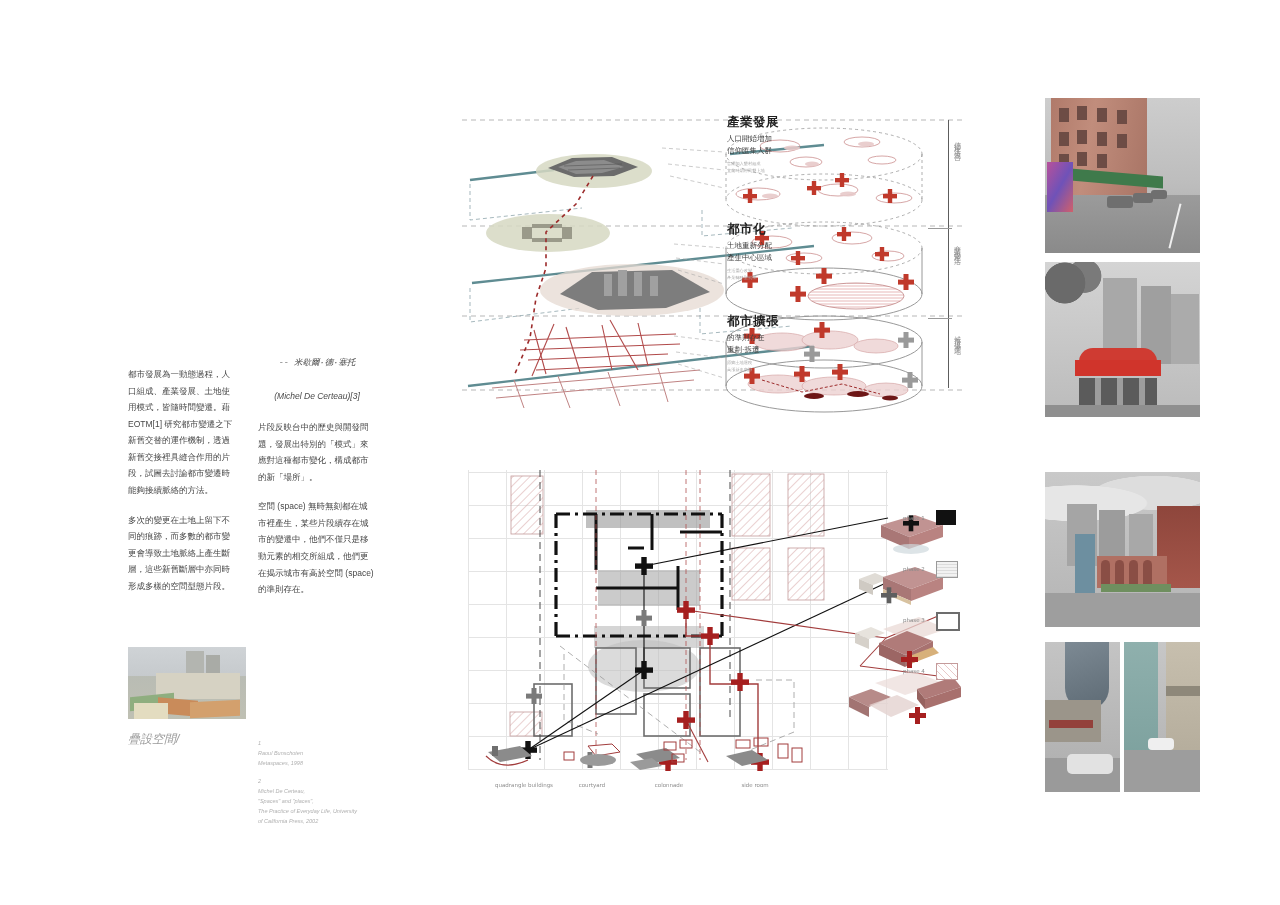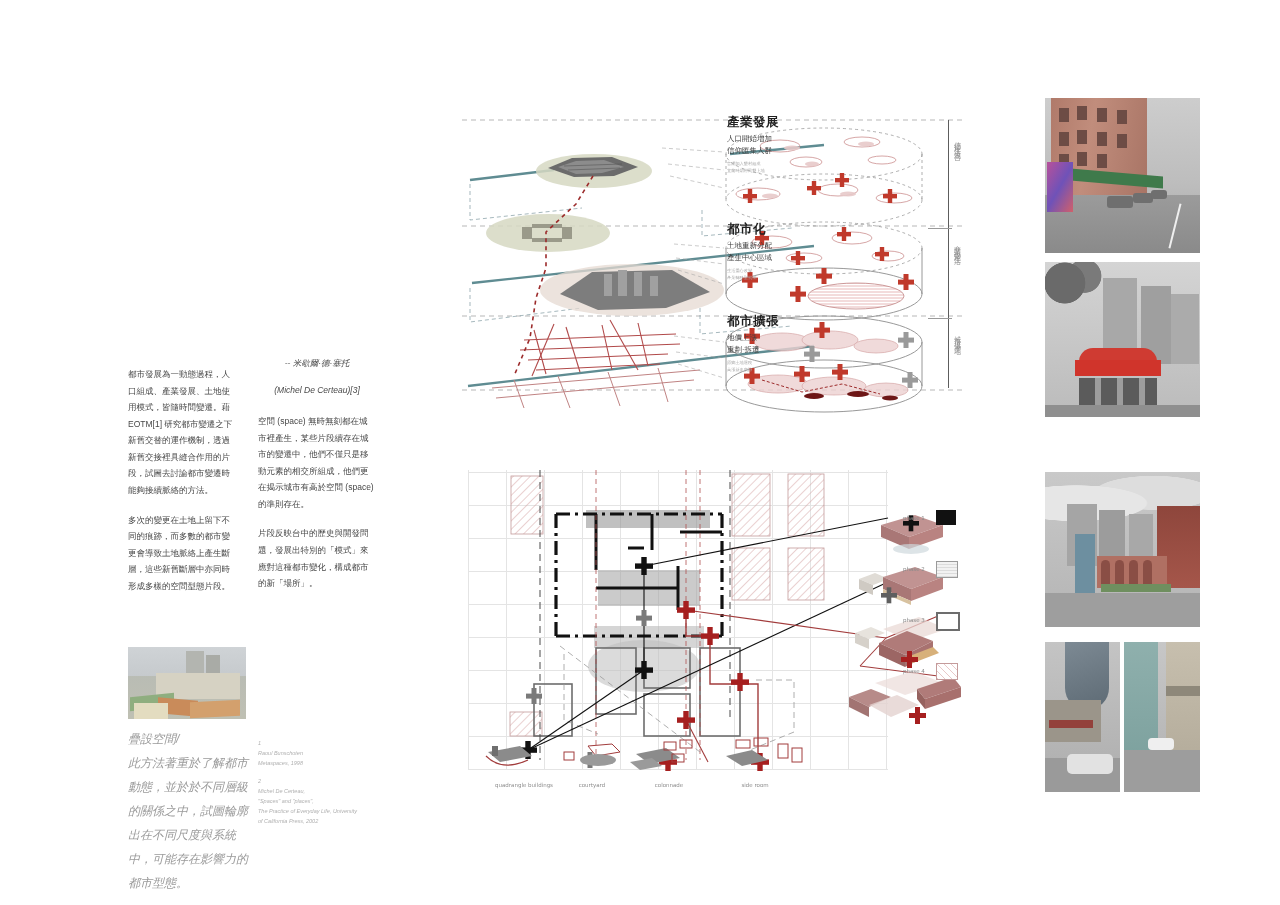--- a/index.html
+++ b/index.html
@@ -166,40 +166,39 @@
 
 <div class="board">
 
 
   <div class="col-text" id="text-col-1">
     <p class="para">都市發展為一動態過程，人口組成、產業發展、土地使用模式，皆隨時間變遷。藉 EOTM[1] 研究都市變遷之下新舊交替的運作機制，透過新舊交接裡具縫合作用的片段，試圖去討論都市變遷時能夠接續脈絡的方法。</p>
     <p class="para">多次的變更在土地上留下不同的痕跡，而多數的都市變更會導致土地脈絡上產生斷層，這些新舊斷層中亦同時形成多樣的空間型態片段。</p>
   </div>
 
   <div class="col-text" id="text-col-2">
-    <p class="quote" style="margin:-11px 0 10px 0;">-- 米歇爾·德·塞托</p>
+    <p class="quote" style="margin:-11px 0 16px 0;font-family:Liberation Mono, monospace;">-- 米歇爾·德·塞托</p>
     <p class="quote" style="margin:0 0 14px 0;">(Michel De Certeau)[3]</p>
+    <p class="para">片段反映台中的歷史與開發問題，發展出特別的「模式」來應對這種都市變化，構成都市的新「場所」。</p>
     <p class="para">空間 (space) 無時無刻都在城市裡產生，某些片段續存在城市的變遷中，他們不僅只是移動元素的相交所組成，他們更在揭示城市有高於空間 (space) 的準則存在。</p>
-    <p class="para">片段反映台中的歷史與開發問題，發展出特別的「模式」來應對這種都市變化，構成都市的新「場所」。</p>
   </div>
 
   <div class="photo" id="photo-small">
     <div class="s1"></div>
     <div class="tower"></div>
     <div class="tower2"></div>
     <div class="row"></div>
     <div class="roofA"></div>
     <div class="roofB"></div>
     <div class="roofC"></div>
     <div class="wallA"></div>
   </div>
 
   <div class="abs" id="caption-method">
     <div>疊設空間/</div>
-    <div>此方法著重於了解都市動態，並於於不同層級的關係之中，試圖輪廓出在不同尺度與系統中，可能存在影響力的都市型態。</div>
   </div>
 
   <div class="abs" id="footnotes">
     <div class="fn">
       <div>1</div>
       <div>Raoul Bunschoten</div>
       <div>Metaspaces, 1998</div>
     </div>
     <div class="fn">
       <div>2</div>
@@ -474,21 +473,21 @@
       </div>
       <div class="stage-micro">
         <div>生活重心改變</div>
         <div>產業轉移型態成</div>
       </div>
     </div>
 
     <div class="stage-head" style="left:265px;top:205px;">
       <div class="stage-title">都市擴張</div>
       <div class="stage-sub">
-        <div>地價上漲</div>
+        <div>的準則存在</div>
         <div>重劃·拆遷</div>
       </div>
       <div class="stage-micro">
         <div>原鄉土地退稅</div>
         <div>高漲新血痕跡</div>
       </div>
     </div>
   </div>
 
   <div class="abs" id="axis-line"></div>

